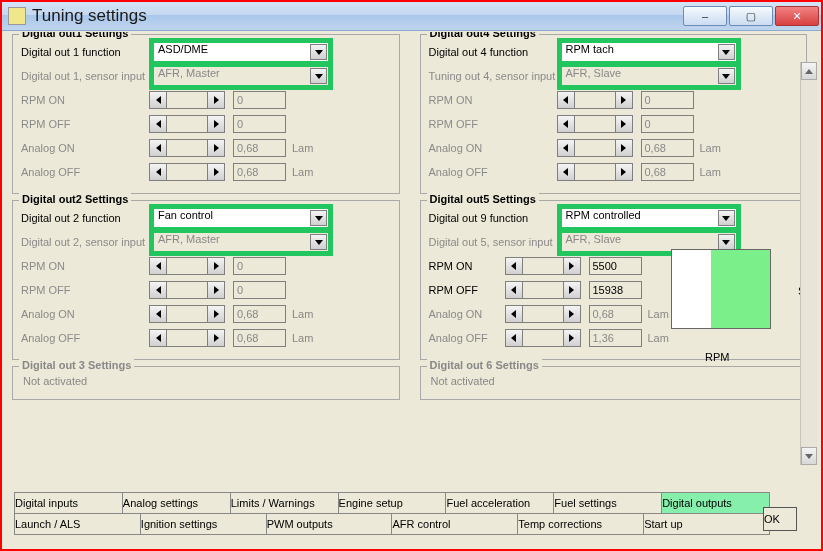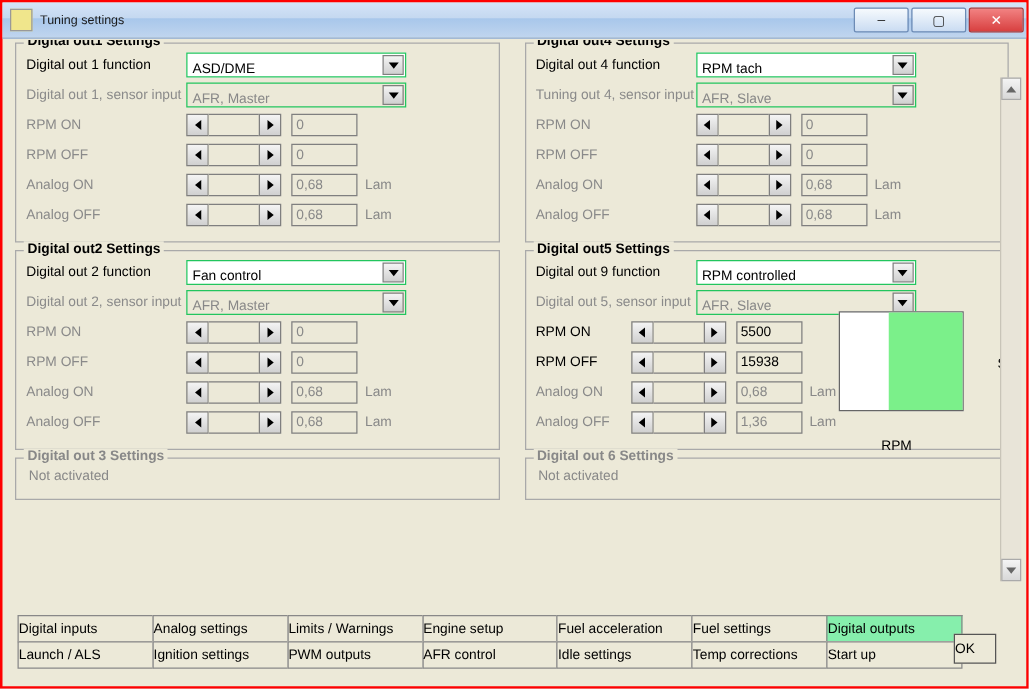--- a/index.html
+++ b/index.html
@@ -1,34 +1,34 @@
 <!DOCTYPE html>
 <html><head>
 <meta charset="utf-8">
 <style>
   html,body{margin:0;padding:0;font-family:Tahoma,Arial,sans-serif;font-size:11px;color:#000;background:#d4dceb}
   .window{width:823px;height:551px;box-sizing:border-box;border:2px solid red;background:#ece9d8;position:relative}
   .titlebar{height:28px;background:linear-gradient(180deg,#d5e4f8 0%,#c4d8f0 45%,#a8c7eb 46%,#c0d5ee 100%);border-bottom:1px solid #8aa9d2;display:flex;align-items:center;padding:0 2px 0 6px}
   .titlebar .app-icon{width:16px;height:16px;background:#f0e68c;border:1px solid #999;font-size:8px;line-height:16px;text-align:center;margin-right:6px}
-  .titlebar .title{flex:1;color:#1a1a1a;font-size:10px}
+  .titlebar .title{flex:1;color:#1a1a1a;font-size:17px}
   .wbtns{display:flex;gap:0}
   .wbtn{width:42px;height:18px;border:1px solid #6c8bb5;border-radius:2px;margin-left:2px;display:flex;align-items:center;justify-content:center;font-size:11px;color:#2a2a2a;background:linear-gradient(180deg,#f6fafd,#cadcf2)}
   .wbtn.close{background:linear-gradient(180deg,#f28282,#d84040);color:#fff;border-color:#a33}
   .client{position:absolute;top:30px;left:4px;right:4px;bottom:4px;background:#ece9d8;padding:0}
   .panels{position:absolute;top:0;left:4px;right:8px;bottom:80px;overflow:hidden}
   .col{width:49%;display:inline-block;vertical-align:top}
   .col.r{float:right}
   .group{border:1px solid #a9a9a9;margin:2px 2px 6px 2px;padding:4px 8px 8px 8px;position:relative}
   .group .legend{position:absolute;top:-8px;left:6px;background:#ece9d8;padding:0 3px;font-weight:bold;color:#000}
   .group.dis .legend{color:#888}
   .group.dis .na{color:#888;padding:4px 2px}
   .row{display:flex;align-items:center;height:22px;margin:2px 0}
   .lab{width:128px;color:#000}
   .lab.gray{color:#8a8a8a}
-  .combo{flex:0 0 170px;height:18px;border:1px solid #22c55e;background:#fff;display:flex;align-items:flex-end;padding-left:4px;position:relative}
+  .combo{flex:0 0 170px;height:18px;border:5px solid #22c55e;background:#fff;display:flex;align-items:flex-start;padding-left:4px;position:relative}
   .combo.dis{background:#ece9d8;color:#888}
   .combo .arrow{position:absolute;right:1px;top:1px;bottom:1px;width:15px;border:1px solid #7f7f7f;background:linear-gradient(180deg,#f4f4f4,#d0d0d0);display:flex;align-items:center;justify-content:center}
   .combo .arrow::after{content:"";border-left:4px solid transparent;border-right:4px solid transparent;border-top:5px solid #000}
   .spin{display:flex;align-items:center}
   .sbtn{width:16px;height:16px;border:1px solid #7f7f7f;background:linear-gradient(180deg,#f4f4f4,#d0d0d0);display:flex;align-items:center;justify-content:center}
   .sbtn::after{content:"";width:0;height:0}
   .sbtn.l::after{border-top:4px solid transparent;border-bottom:4px solid transparent;border-right:5px solid #000}
   .sbtn.r::after{border-top:4px solid transparent;border-bottom:4px solid transparent;border-left:5px solid #000}
   .strack{width:40px;height:16px;border:1px solid #7f7f7f;border-left:0;border-right:0;background:#ece9d8}
   .val{width:48px;height:16px;border:1px solid #7f7f7f;background:#ece9d8;color:#888;margin-left:8px;padding-left:3px;line-height:16px}
@@ -329,20 +329,19 @@
           <div class="tab">Engine setup</div>
           <div class="tab">Fuel acceleration</div>
           <div class="tab">Fuel settings</div>
           <div class="tab active">Digital outputs</div>
         </div>
       <div class="tabrow" id="tabrow2">
           <div class="tab">Launch / ALS</div>
           <div class="tab">Ignition settings</div>
           <div class="tab">PWM outputs</div>
           <div class="tab">AFR control</div>
-          <div class="tab">Idle settings</div>
           <div class="tab">Temp corrections</div>
           <div class="tab">Start up</div>
         </div>
     </div>
     <div class="okbtn">OK</div>
   </div>
 </div>
 
 </body></html>

